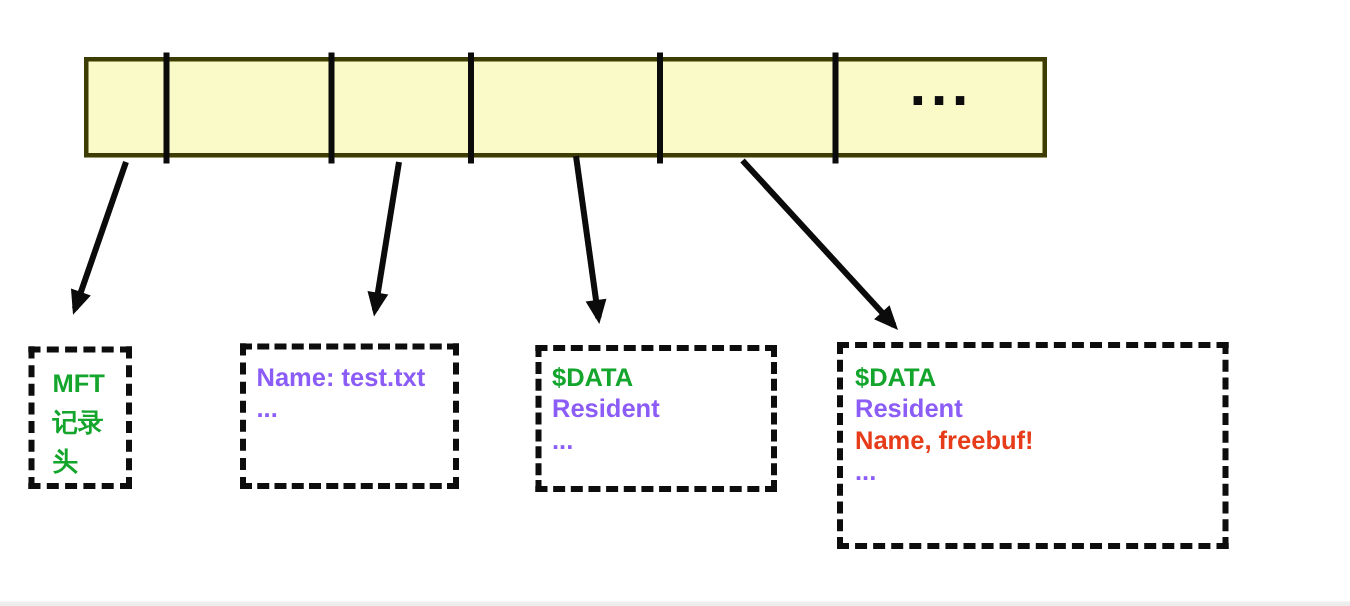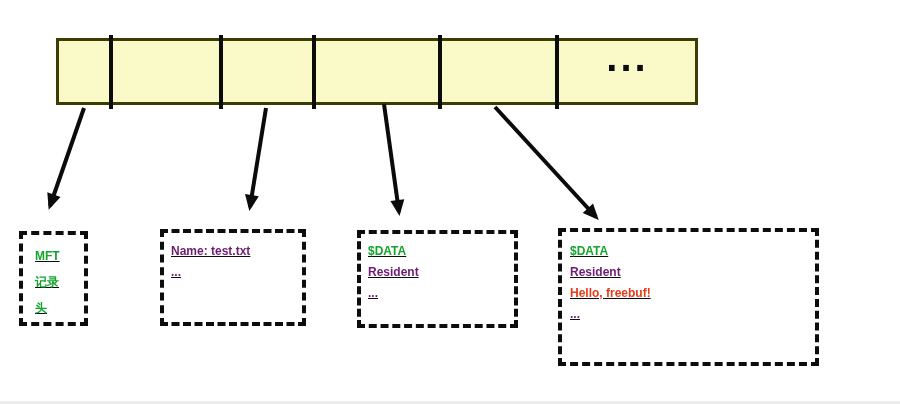--- a/index.html
+++ b/index.html
@@ -35,32 +35,31 @@
     color: #0c0c0c;
     transform: translateY(-9px);
   }
   .arrows { position: absolute; left: 0; top: 0; pointer-events: none; }
   .arrows line { stroke: #0b0b0b; stroke-width: 4; }
   .dbox {
     position: absolute;
     border: 4px dashed #0d0d0d;
     box-sizing: border-box;
     background: #ffffff;
-    font-size: 12px;
+    font-size: 17px;
     line-height: 21px;
     color: #0d0d0d;
-    text-decoration: underline;
   }
   .dbox .line { white-space: nowrap; }
   .box-1 { left: 19px;  top: 231px; width: 69px;  height: 95px;  padding: 8px 0 0 12px; line-height: 26px; }
   .box-2 { left: 160px; top: 229px; width: 146px; height: 97px;  padding: 8px 0 0 7px; }
   .box-3 { left: 357px; top: 230px; width: 161px; height: 98px;  padding: 7px 0 0 7px; }
   .box-4 { left: 558px; top: 228px; width: 261px; height: 138px; padding: 9px 0 0 8px; }
   .c-green { color: #14a52d; }
-  .c-black { color: #701a75; }
+  .c-black { color: #8b5cf6; }
   .c-red   { color: #e63c19; }
   .bottom-edge {
     position: absolute;
     left: 0; bottom: 0;
     width: 900px; height: 3px;
     background: #ededed;
   }
 </style>
 </head>
 <body>
@@ -102,19 +101,19 @@
 
   <div class="dbox box-3">
     <div class="line c-green">$DATA</div>
     <div class="line c-black">Resident</div>
     <div class="line c-black">...</div>
   </div>
 
   <div class="dbox box-4">
     <div class="line c-green">$DATA</div>
     <div class="line c-black">Resident</div>
-    <div class="line c-red">Hello, freebuf!</div>
+    <div class="line c-red">Name, freebuf!</div>
     <div class="line c-black">...</div>
   </div>
 
   <div class="bottom-edge"></div>
 
 </div>
 
 </body></html>

